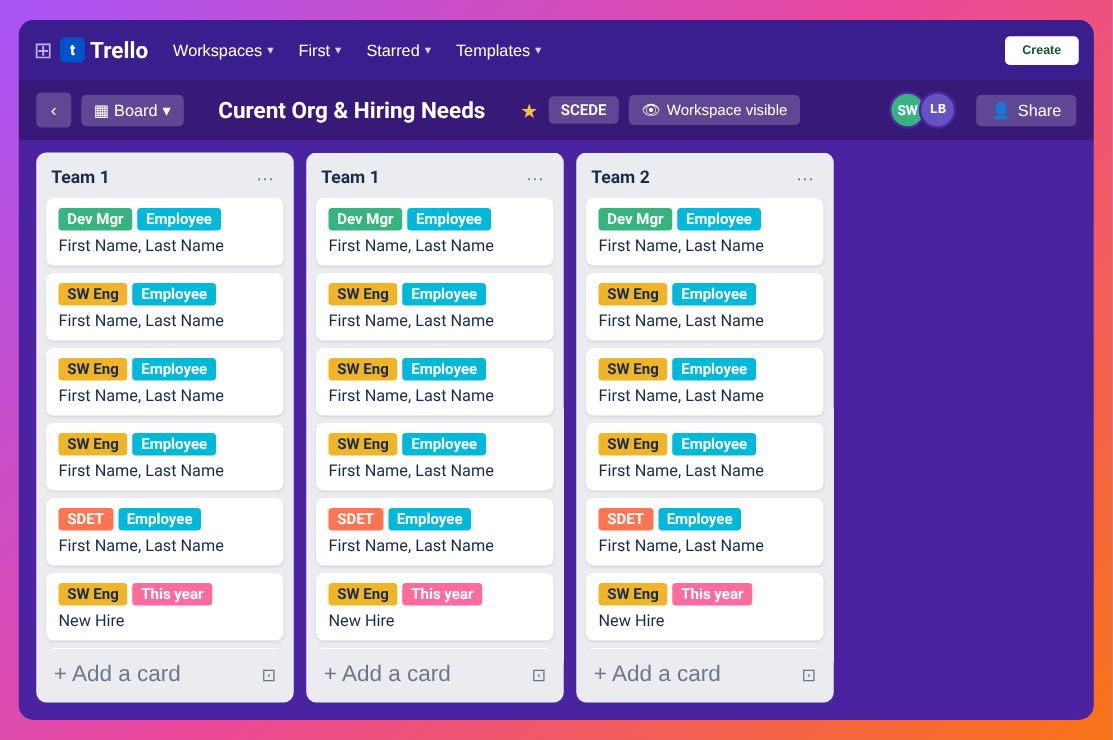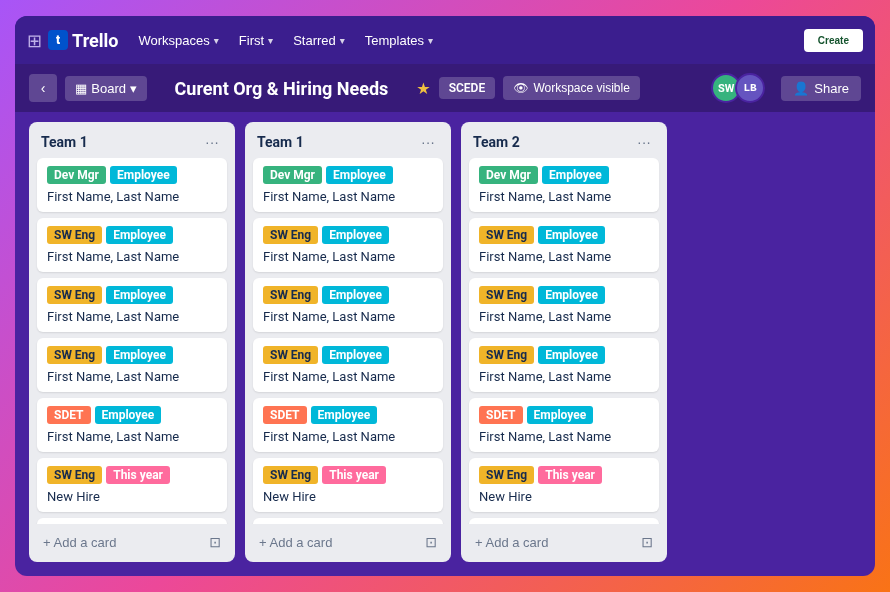--- a/index.html
+++ b/index.html
@@ -271,21 +271,21 @@
       justify-content: space-between;
       padding: 6px 8px 8px;
     }
     .add-card-btn {
       display: flex;
       align-items: center;
       gap: 4px;
       background: transparent;
       border: none;
       color: #6b778c;
-      font-size: 13px;
+      font-size: 18px;
       cursor: pointer;
       padding: 4px 6px;
       border-radius: 4px;
     }
     .template-icon-btn {
       background: transparent;
       border: none;
       color: #6b778c;
       cursor: pointer;
       font-size: 14px;

